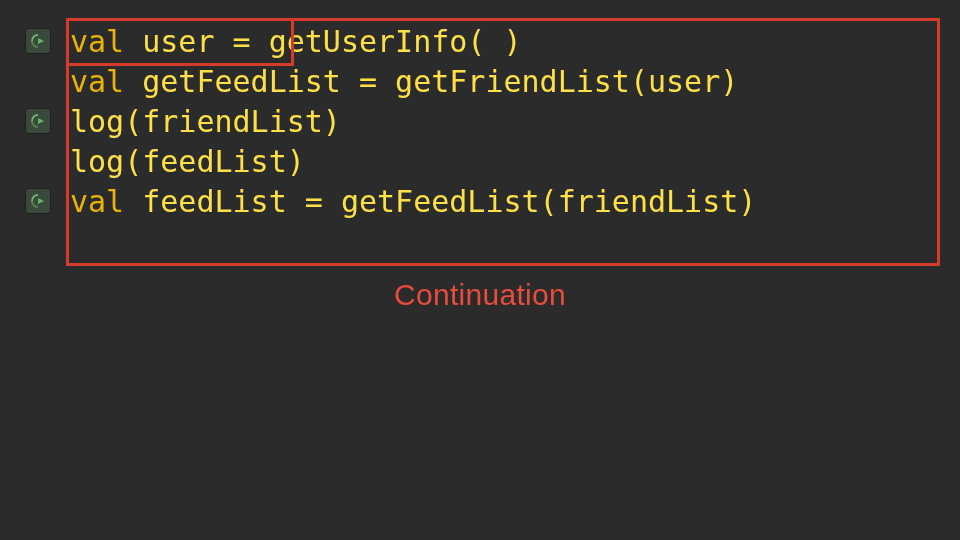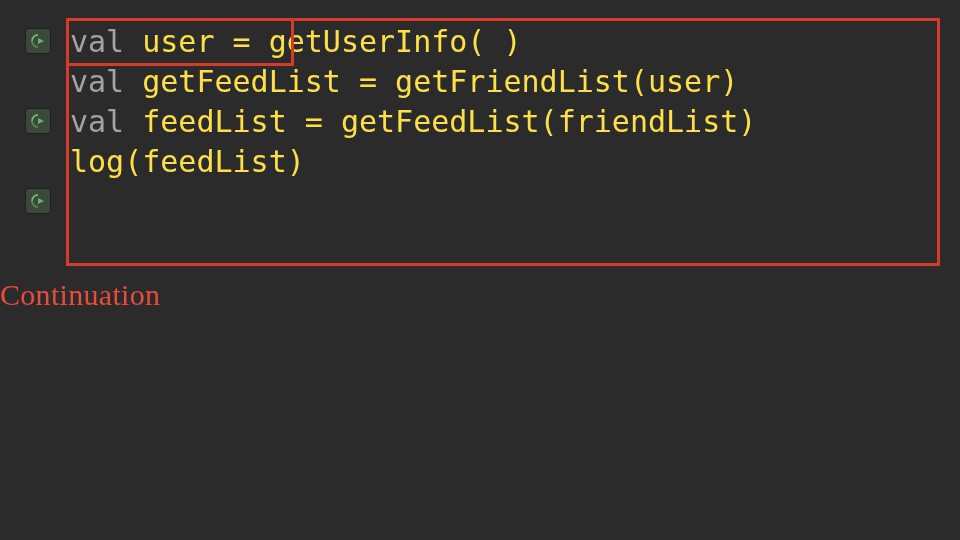--- a/index.html
+++ b/index.html
@@ -38,21 +38,21 @@
   .code-area {
     margin-left: 44px;
     position: relative;
   }
   .code-line {
     font-size: 30px;
     line-height: 40px;
     color: #a8b0bc;
     white-space: pre;
   }
-  .kw { color: #a3a3a3; }
+  .kw { color: #eab308; }
   .ident { color: #fde047; }
   
   .hl-small {
     position:absolute;
     left: 66px;
     top: 18px;
     width: 228px;
     height: 48px;
     border: 3px solid #d63a2a;
     box-sizing:border-box;
@@ -68,21 +68,22 @@
     border: 3px solid #d63a2a;
     box-sizing:border-box;
     pointer-events:none;
     z-index: 4;
   }
   .caption {
     position: absolute;
     left: 0;
     width: 960px;
     top: 278px;
-    font-family: Liberation Serif, serif;
+    text-align: center;
+    font-family: Liberation Sans, sans-serif;
     font-size: 30px;
     color: #e84c3d;
     letter-spacing: 0.3px;
   }
 </style>
 </head>
 <body>
 
 <div class="editor">
 
@@ -108,22 +109,23 @@
           <path d="M8 14 A6 6 0 0 1 2 8" fill="none" stroke="#6fae6f" stroke-width="2" opacity="0.5"></path>
           <path d="M8 5 L14 8 L8 11 Z" fill="#6fae6f"></path>
         </svg>
       </div>
     </div>
 
   <div class="code-area">
 
   <div class="code-line"><span class="kw">val</span><span class="ident"> user = getUserInfo( )</span></div>
       <div class="code-line"><span class="kw">val</span><span class="ident"> getFeedList = getFriendList(user)</span></div>
+      <div class="code-line"><span class="ident">log(friendList)</span></div>
+      <div class="code-line"><span class="ident">log(feedList)</span></div>
       <div class="code-line"><span class="kw">val</span><span class="ident"> feedList = getFeedList(friendList)</span></div>
-      <div class="code-line"><span class="ident">log(feedList)</span></div>
     </div>
 
 </div>
 
 <div class="hl-big" style="left: 66px; top: 18px; width: 874px; height: 248px;"></div>
 <div class="hl-small" style="left: 66px; top: 18px; width: 228px; height: 48px;"></div>
 
 <div class="caption">Continuation</div>
 
 </body></html>

